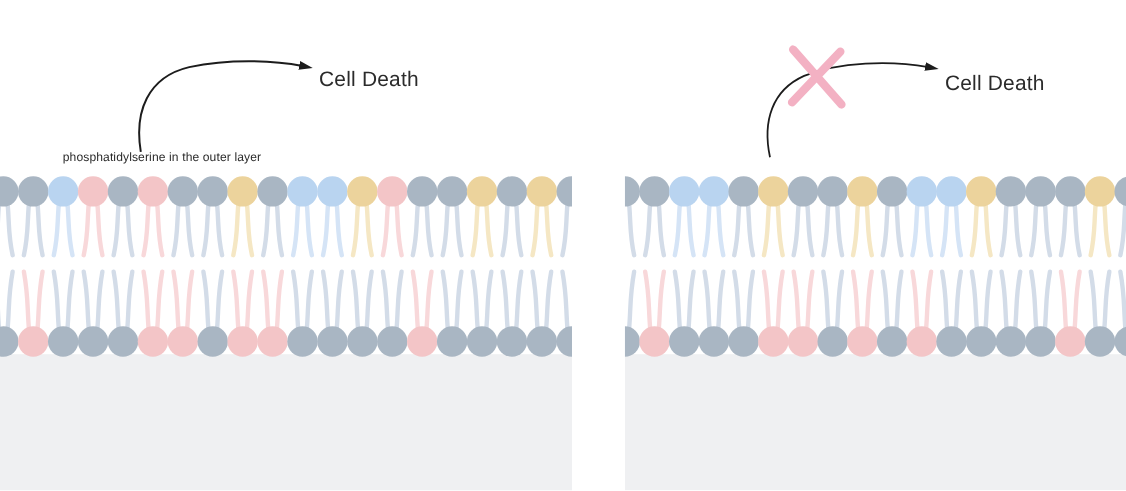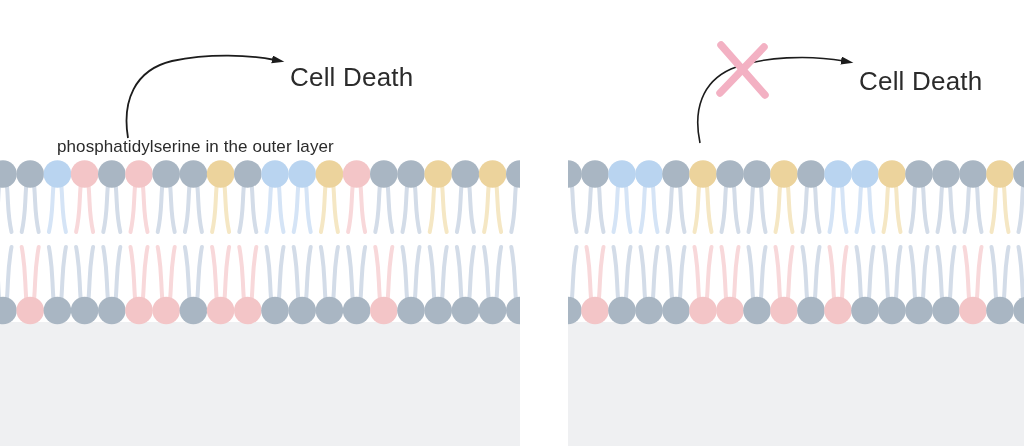--- a/index.html
+++ b/index.html
@@ -11,25 +11,25 @@
   }
   .canvas{position:absolute;inset:0;}
   .panel{position:absolute;top:0;height:446px;overflow:hidden;}
   #panel-left{left:0;width:520px;}
   #panel-right{left:568px;width:456px;}
   .membrane-svg,.annot-svg{position:absolute;top:0;left:0;}
   .annot-svg{z-index:3;}
   .membrane-svg{z-index:1;}
   .diagram-label{
     position:absolute;z-index:4;white-space:nowrap;
-    font-size:17px;font-weight:500;letter-spacing:.1px;
+    font-size:11px;font-weight:500;letter-spacing:.1px;
   }
   .cell-death-label{
     position:absolute;z-index:4;white-space:nowrap;
-    font-size:26px;font-weight:500;letter-spacing:.2px;
+    font-size:19px;font-weight:500;letter-spacing:.2px;
   }
   #panel-left .ps-label{left:57px;top:137px;}
   #panel-left .cell-death-label{left:290px;top:62px;}
   #panel-right .cell-death-label{left:291px;top:66px;}
   #panel-right .flippase-label{left:44px;top:320px;}
 </style>
 </head>
 <body>
 
 <div class="canvas">

